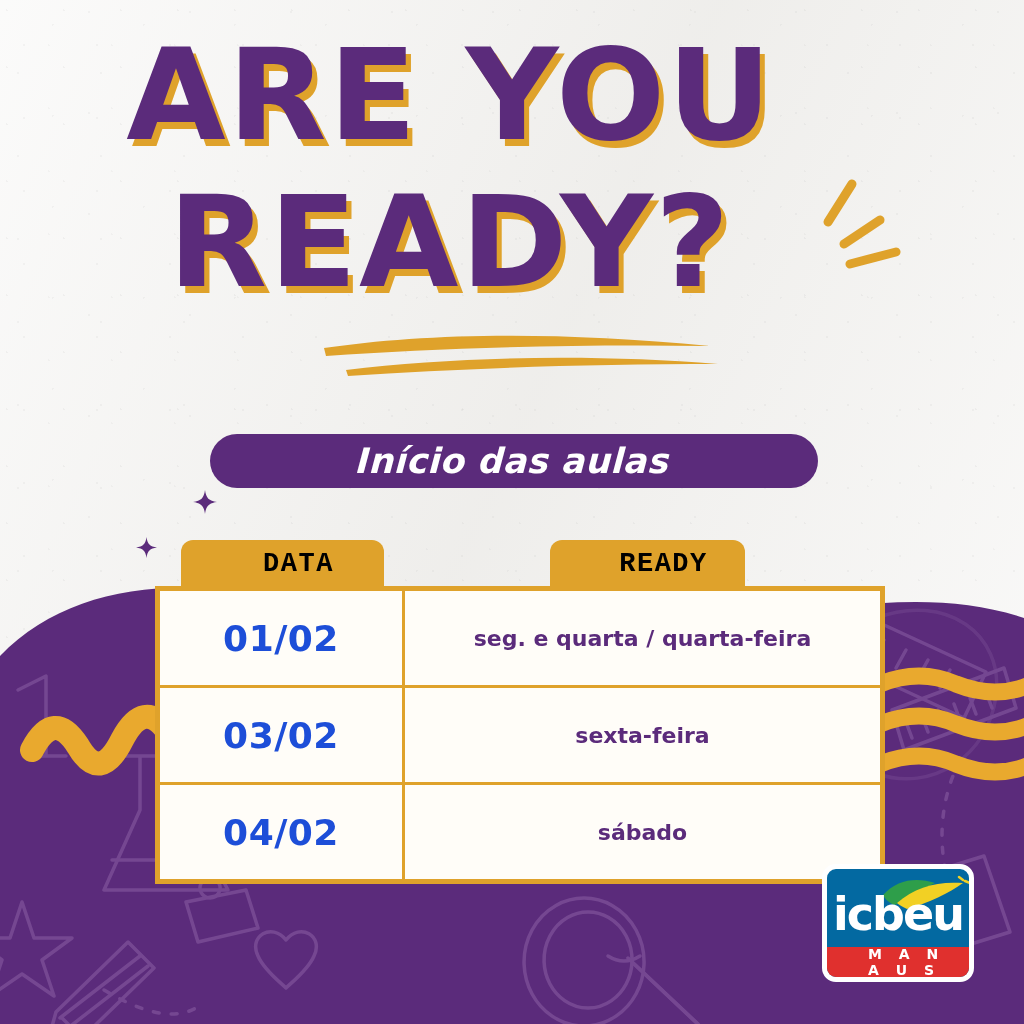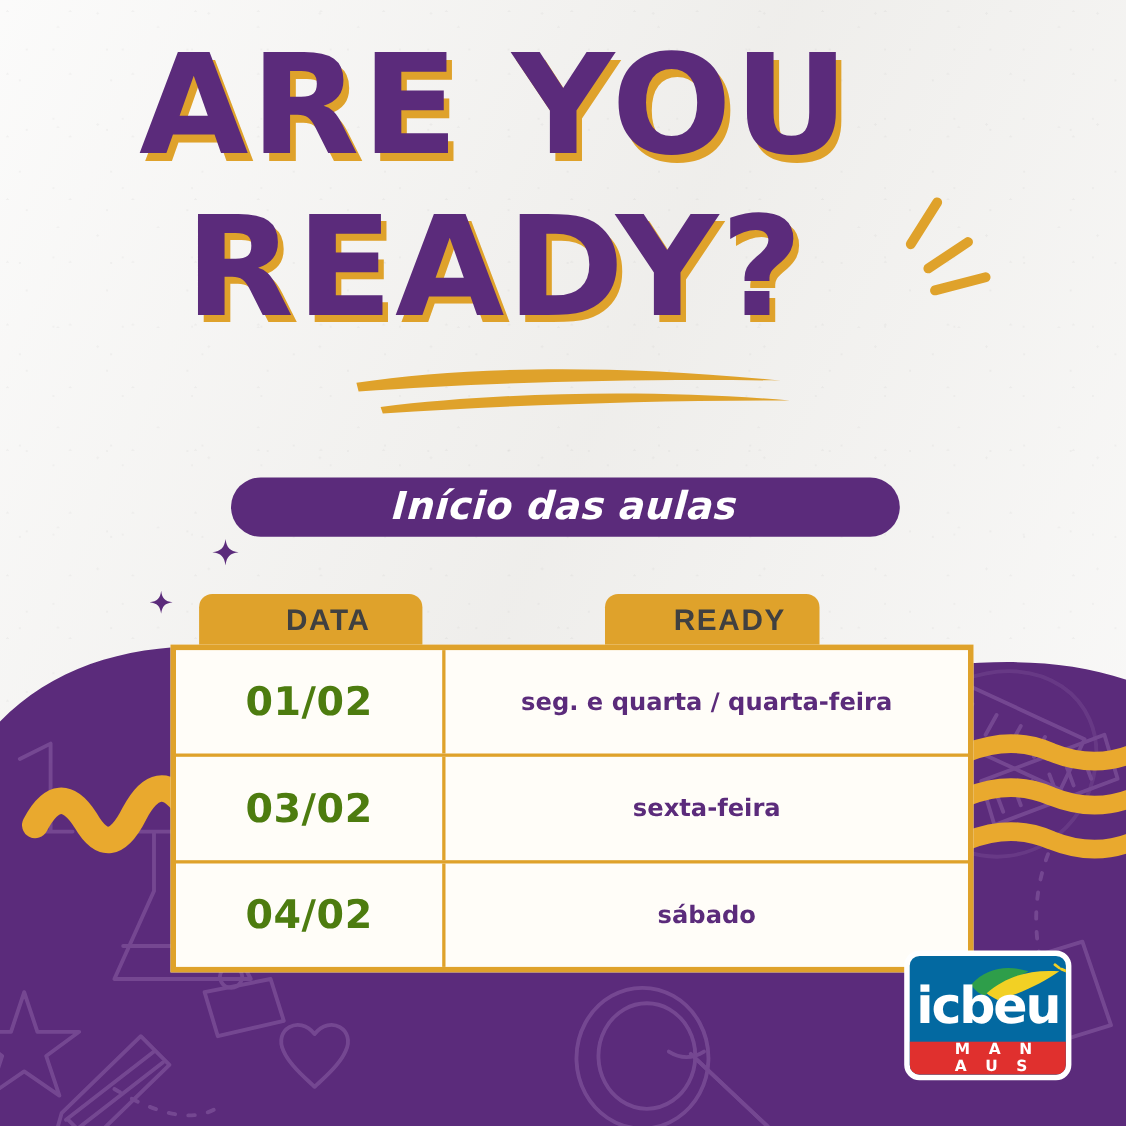--- a/index.html
+++ b/index.html
@@ -82,22 +82,22 @@
   .tabs-row { position:absolute; left:155px; top:540px; width:740px; height:48px; }
   .col-tab {
     position:absolute; top:0; height:48px;
     background:#dfa22b;
     border-radius:12px 12px 0 0;
     display:flex; align-items:center; justify-content:center;
   }
   .tab-data  { left:26px;  width:203px; }
   .tab-turmas{ left:395px; width:195px; }
   .col-tab span {
-    color:#404040;
-    font-family:Liberation Sans, sans-serif;
+    color:#000000;
+    font-family:Liberation Mono, monospace;
     font-weight:700; font-size:27px;
     letter-spacing:1.5px;
     margin-left:32px;
   }
 
   .schedule-table {
     position:absolute; left:155px; top:586px;
     width:730px; height:298px;
     background:#fffdf8;
     border:5px solid #dfa22b;
@@ -112,21 +112,21 @@
   .c-date {
     width:245px;
     border-right:3px solid #dfa22b;
     display:flex; align-items:center; justify-content:center;
   }
   .c-class {
     flex:1;
     display:flex; align-items:center; justify-content:center;
   }
   .c-date span {
-    color:#4d7c0f;
+    color:#1d4ed8;
     font-family:"DejaVu Sans", sans-serif;
     font-weight:700; font-size:36px;
     letter-spacing:.5px;
   }
   .c-class span {
     color:#5b2b7b;
     font-family:"DejaVu Sans", sans-serif;
     font-weight:700; font-size:22px;
     text-align:center;
     padding:0 10px;

